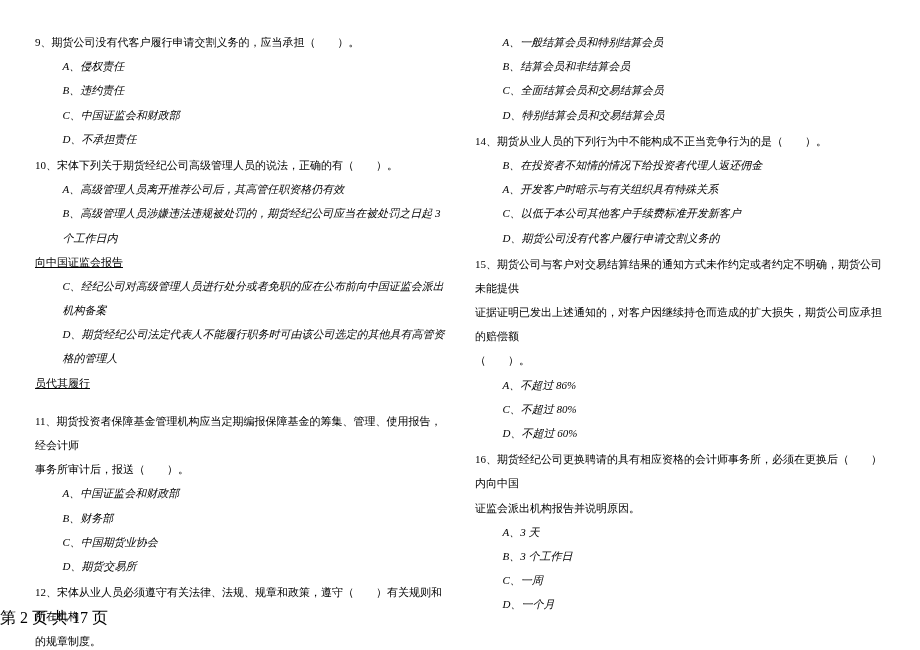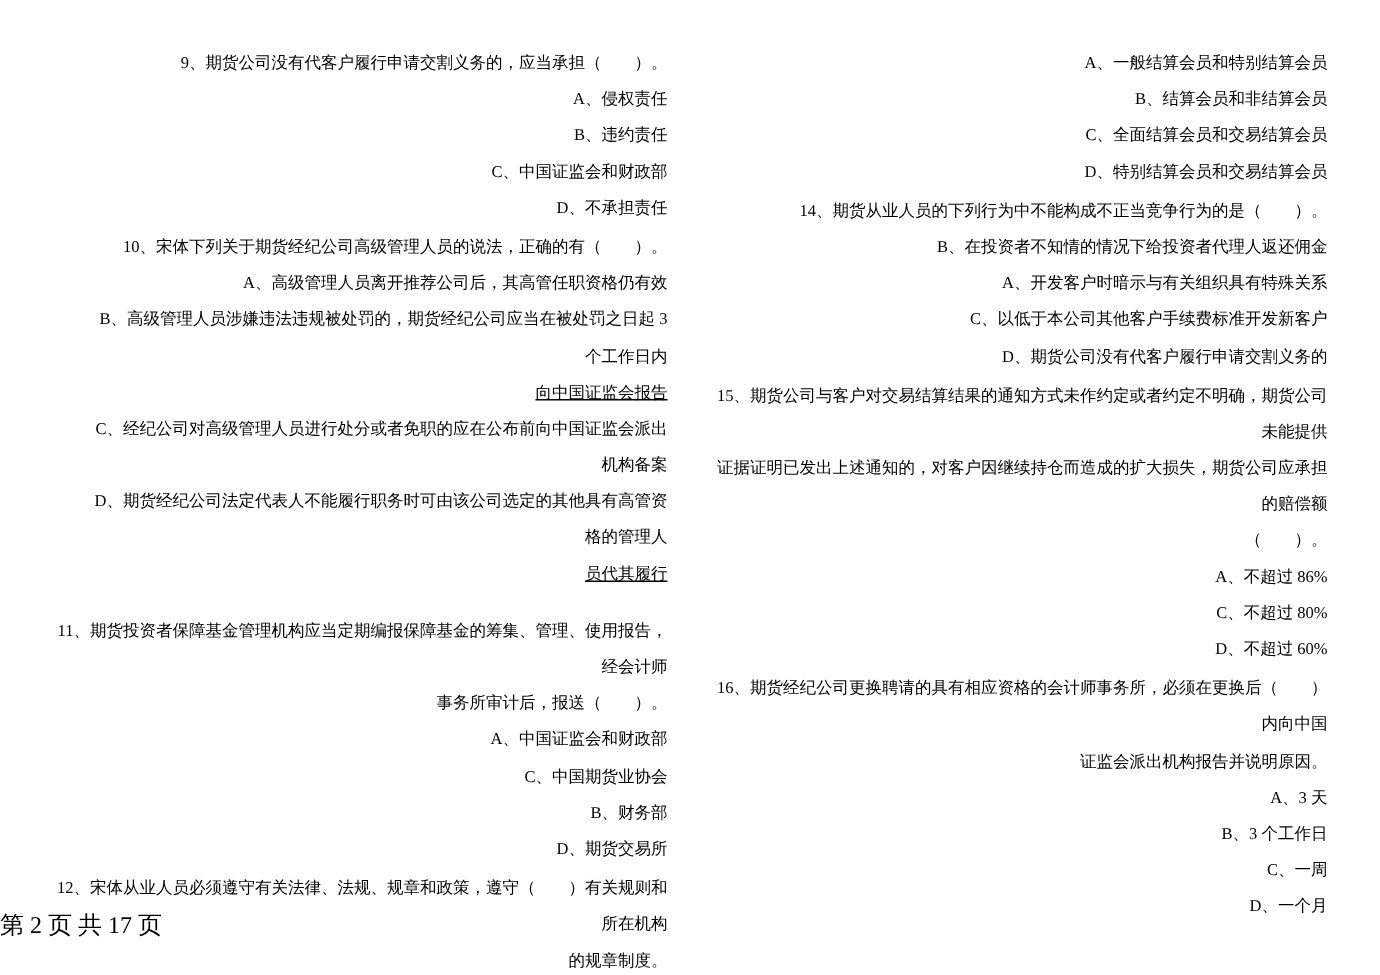--- a/index.html
+++ b/index.html
@@ -17,27 +17,27 @@
     .page {
       display: flex;
       padding: 30px 20px 40px 20px;
     }
     .col {
       flex: 1;
       padding: 0 15px;
     }
     .question {
       margin-bottom: 2px;
-      text-align: right;
     }
     .q-text {
       text-indent: 0;
     }
     .option {
       padding-left: 2.5em;
+      font-style: italic;
     }
     .indent-continue {
       text-indent: 0;
       text-decoration: underline;
     }
     .footer {
       position: absolute;
       bottom: 15px;
       left: 0;
       right: 0;
@@ -68,22 +68,22 @@
       <div class="option">D、期货经纪公司法定代表人不能履行职务时可由该公司选定的其他具有高管资格的管理人</div>
       <div class="indent-continue">员代其履行</div>
     </div>
 
     <div style="height:12px"></div>
 
     <div class="question">
       <div class="q-text">11、期货投资者保障基金管理机构应当定期编报保障基金的筹集、管理、使用报告，经会计师</div>
       <div class="q-text">事务所审计后，报送（　　）。</div>
       <div class="option">A、中国证监会和财政部</div>
+      <div class="option">B、财务部</div>
       <div class="option">C、中国期货业协会</div>
-      <div class="option">B、财务部</div>
       <div class="option">D、期货交易所</div>
     </div>
 
     <div class="question">
       <div class="q-text">12、宋体从业人员必须遵守有关法律、法规、规章和政策，遵守（　　）有关规则和所在机构</div>
       <div class="q-text">的规章制度。</div>
 
     </div>
 
   </div>

